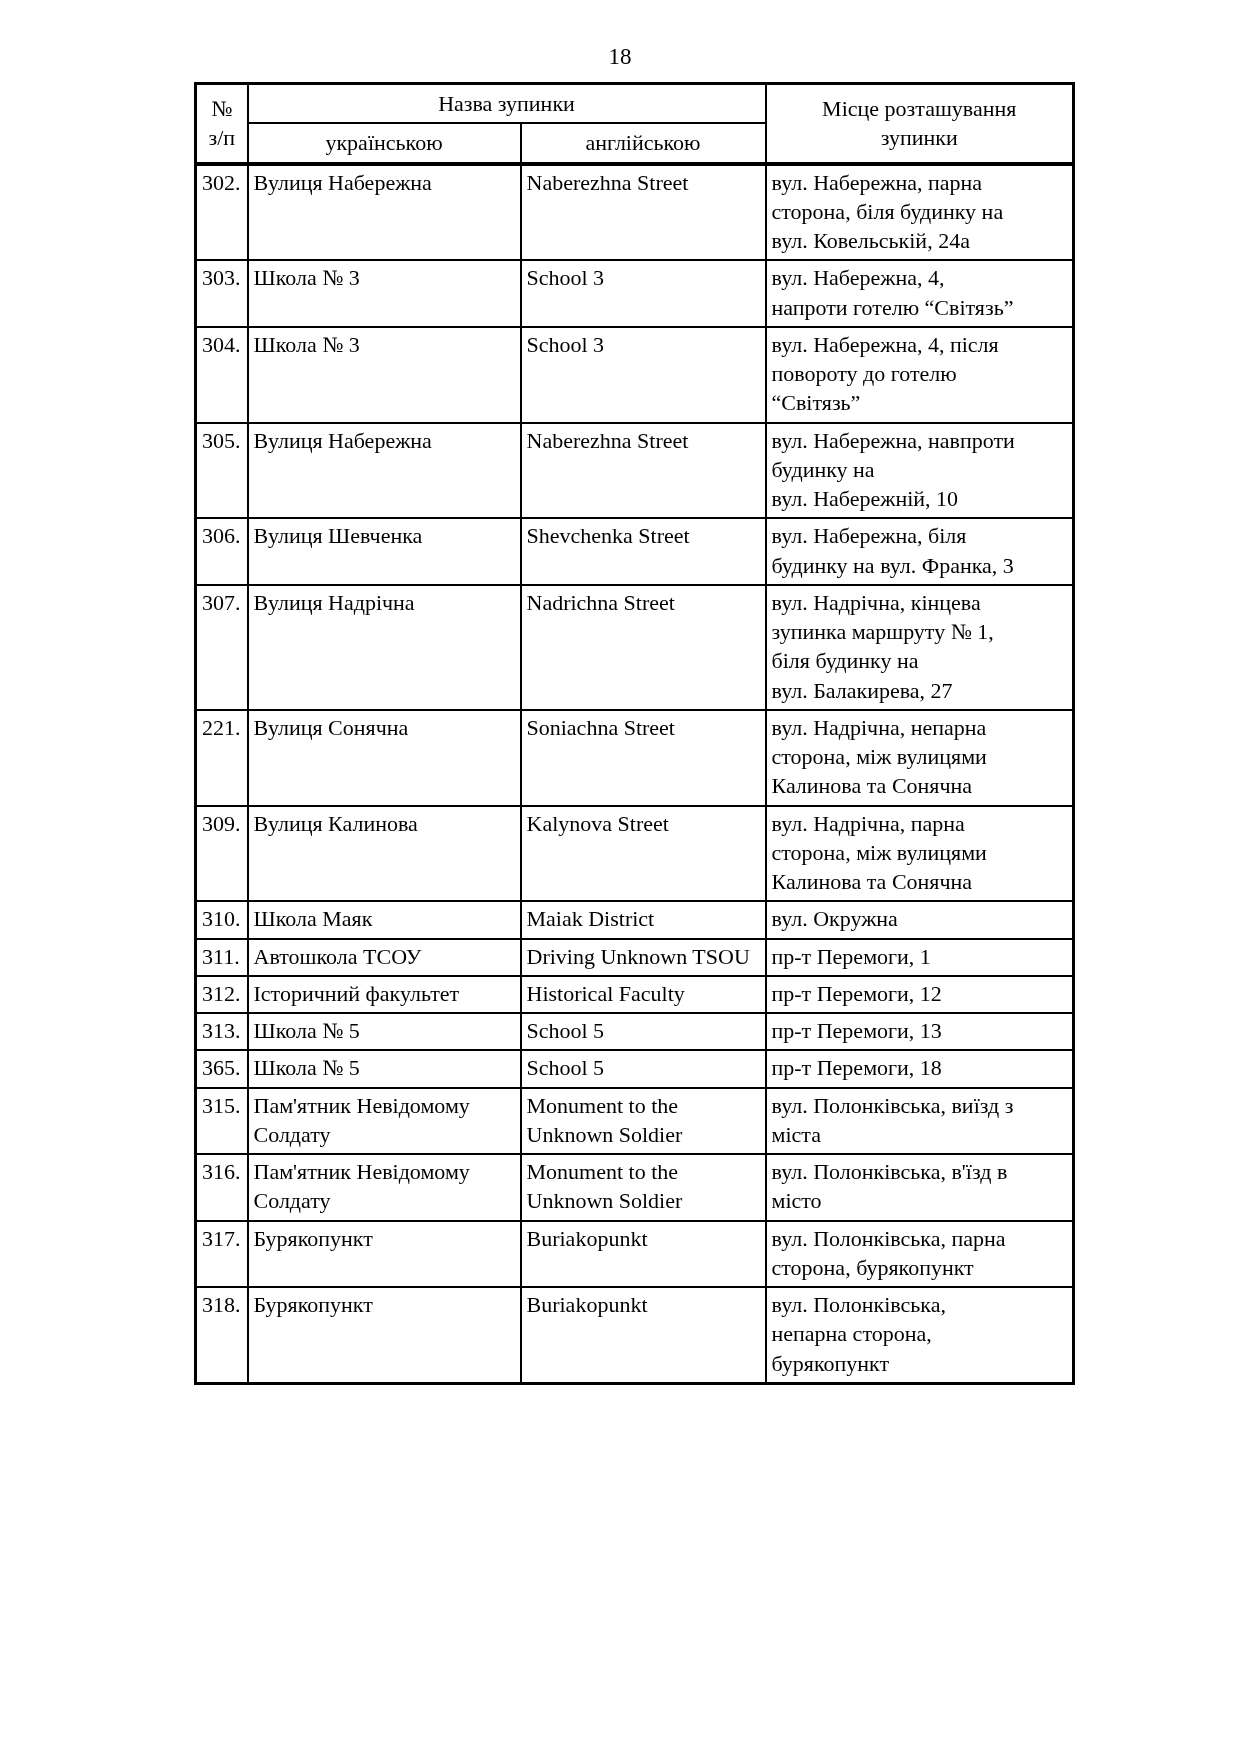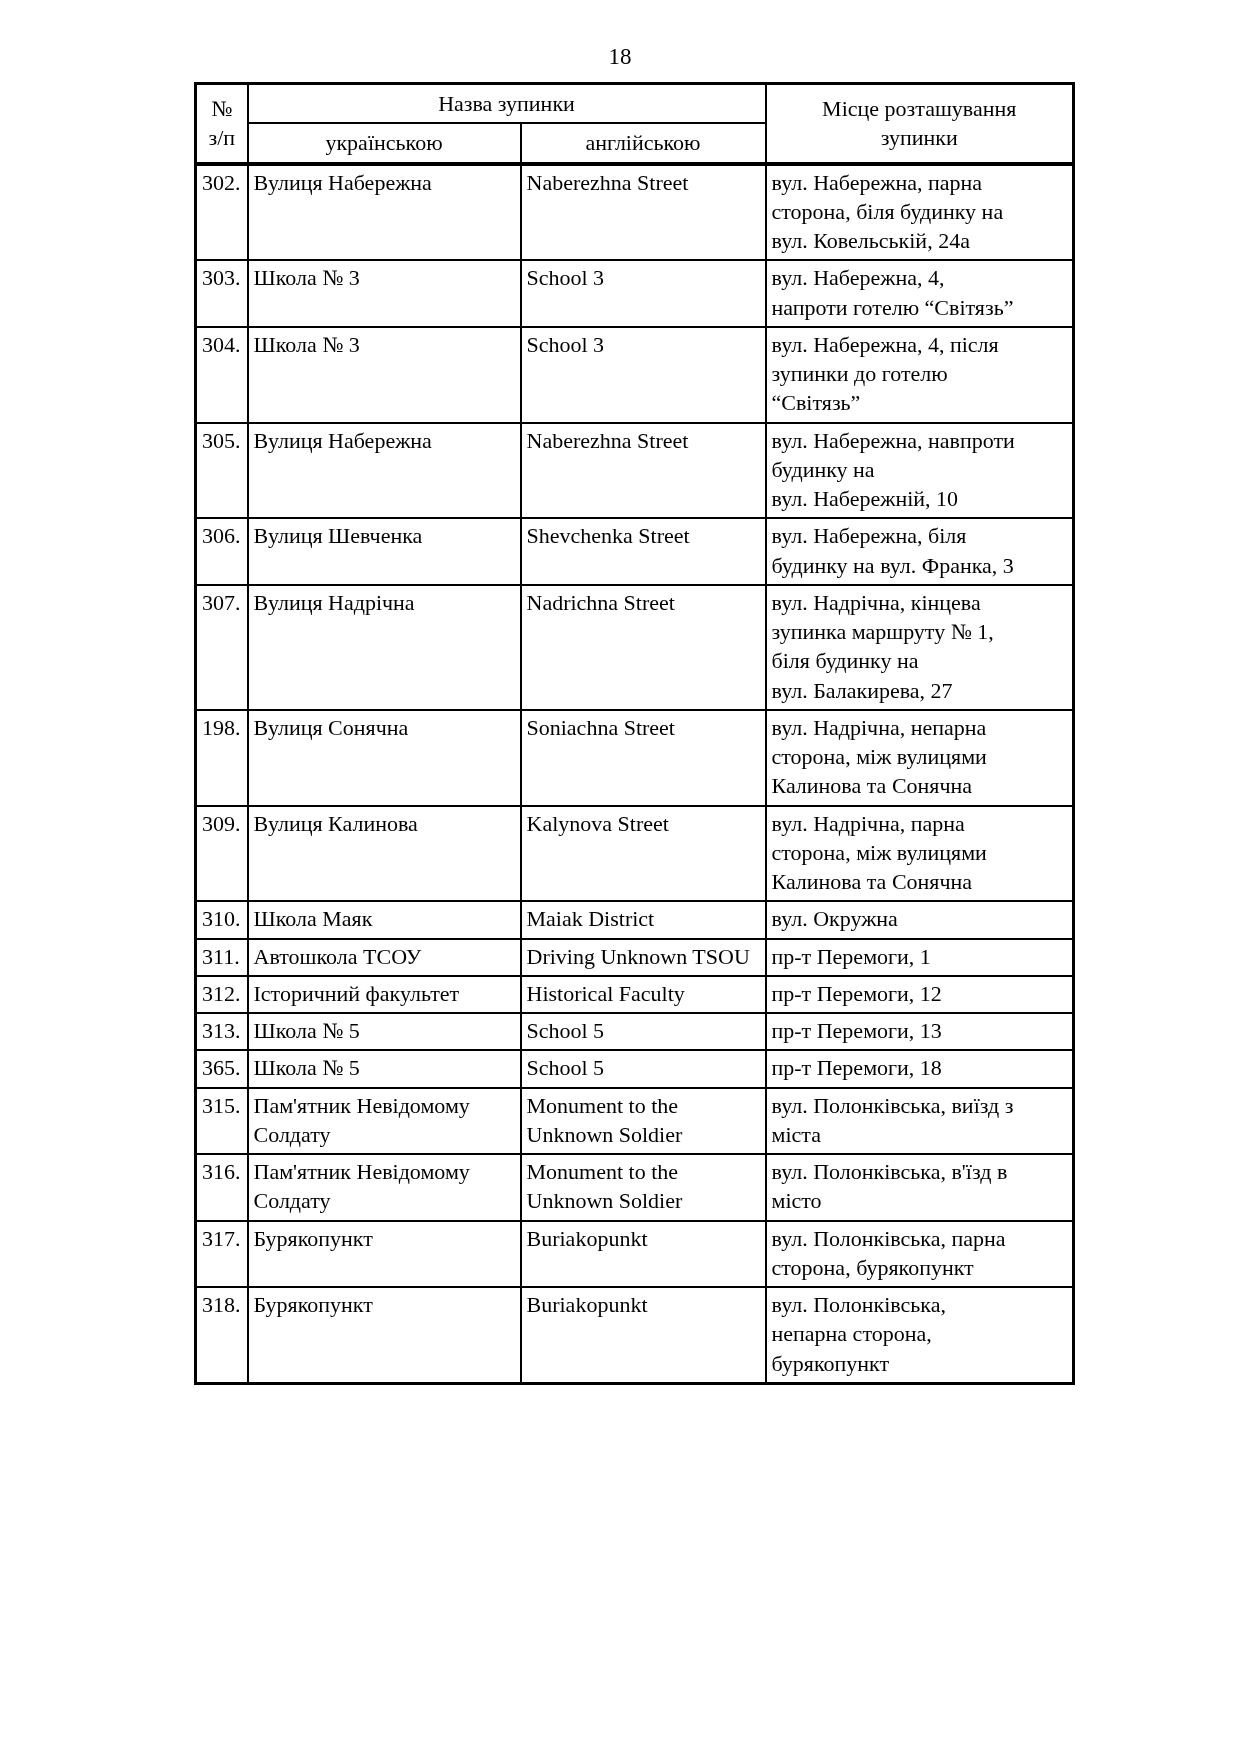--- a/index.html
+++ b/index.html
@@ -96,21 +96,21 @@
     <td>School 3</td>
     <td>вул. Набережна, 4,
 напроти готелю “Світязь”</td>
   </tr>
 
   <tr>
     <td class="num-cell">304.</td>
     <td>Школа № 3</td>
     <td>School 3</td>
     <td>вул. Набережна, 4, після
-зупинки до готелю
+повороту до готелю
 “Світязь”</td>
   </tr>
 
   <tr>
     <td class="num-cell">305.</td>
     <td>Вулиця Набережна</td>
     <td>Naberezhna Street</td>
     <td>вул. Набережна, навпроти
 будинку на
 вул. Набережній, 10</td>
@@ -128,21 +128,21 @@
     <td class="num-cell">307.</td>
     <td>Вулиця Надрічна</td>
     <td>Nadrichna Street</td>
     <td>вул. Надрічна, кінцева
 зупинка маршруту № 1,
 біля будинку на
 вул. Балакирева, 27</td>
   </tr>
 
   <tr>
-    <td class="num-cell">198.</td>
+    <td class="num-cell">221.</td>
     <td>Вулиця Сонячна</td>
     <td>Soniachna Street</td>
     <td>вул. Надрічна, непарна
 сторона, між вулицями
 Калинова та Сонячна</td>
   </tr>
 
   <tr>
     <td class="num-cell">309.</td>
     <td>Вулиця Калинова</td>

